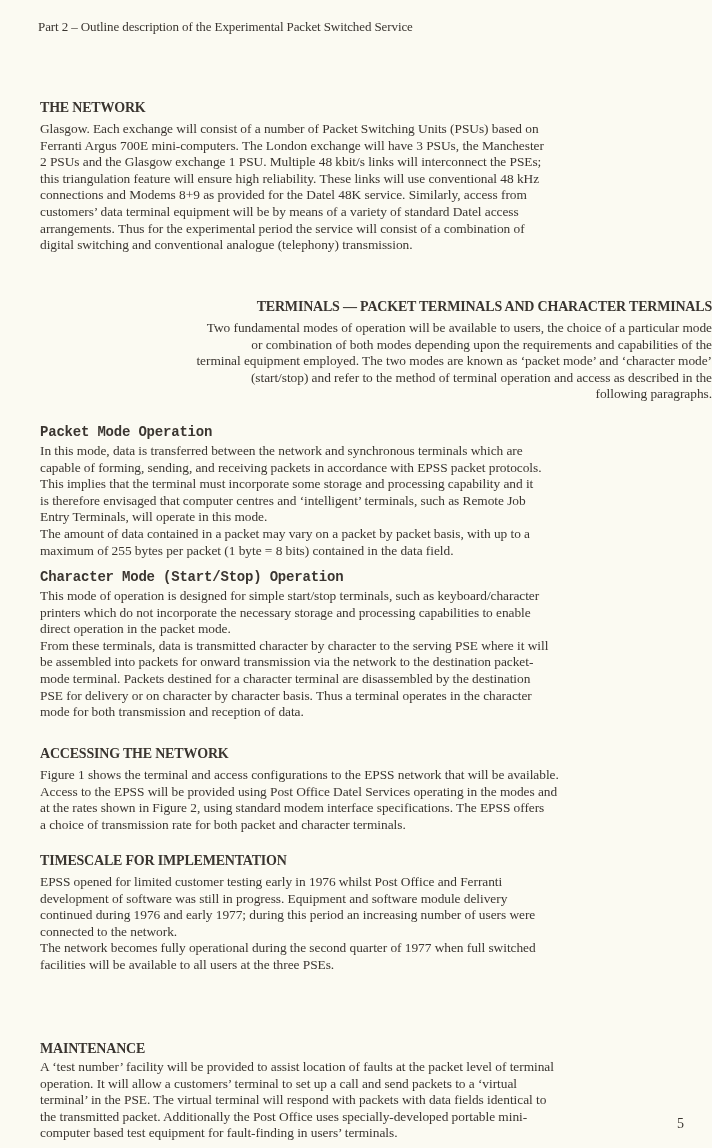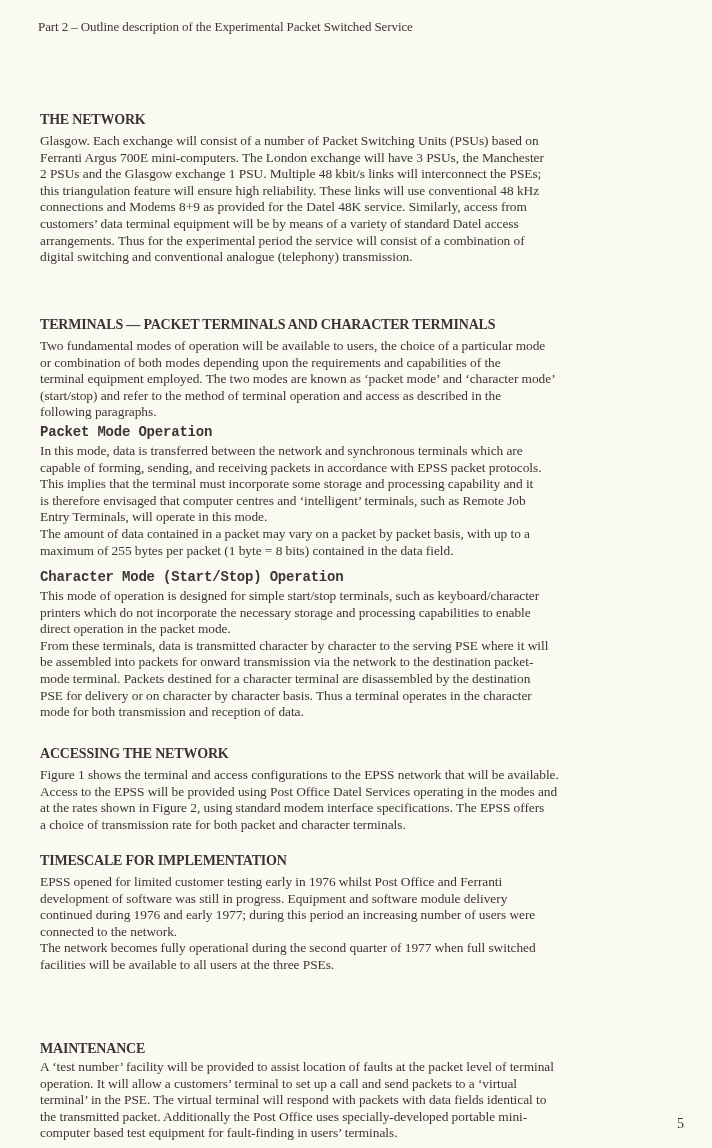--- a/index.html
+++ b/index.html
@@ -50,35 +50,35 @@
       left: 677px;
       top: 1116px;
       font-size: 14px;
     }
   </style>
 </head>
 <body>
 
 <div class="running-head">Part 2 – Outline description of the Experimental Packet Switched Service</div>
 
-<section class="section" style="top:112px;">
+<section class="section" style="top:100px;">
   <h2>THE NETWORK</h2>
   <p>
     <span class="line">Glasgow.  Each exchange will consist of a number of Packet Switching Units (PSUs) based on</span>
     <span class="line">Ferranti Argus 700E mini-computers.  The London exchange will have 3 PSUs, the Manchester</span>
     <span class="line">2 PSUs and the Glasgow exchange 1 PSU.  Multiple 48 kbit/s links will interconnect the PSEs;</span>
     <span class="line">this triangulation feature will ensure high reliability.  These links will use conventional 48 kHz</span>
     <span class="line">connections and Modems 8+9 as provided for the Datel 48K service.  Similarly, access from</span>
     <span class="line">customers’ data terminal equipment will be by means of a variety of standard Datel access</span>
     <span class="line">arrangements.  Thus for the experimental period the service will consist of a combination of</span>
     <span class="line">digital switching and conventional analogue (telephony) transmission.</span>
   </p>
 </section>
 
-<section class="section" style="top:317px;">
+<section class="section" style="top:299px;text-align:right;">
   <h2>TERMINALS — PACKET TERMINALS AND CHARACTER TERMINALS</h2>
   <p>
     <span class="line">Two fundamental modes of operation will be available to users, the choice of a particular mode</span>
     <span class="line">or combination of both modes depending upon the requirements and capabilities of the</span>
     <span class="line">terminal equipment employed. The two modes are known as ‘packet mode’ and ‘character mode’</span>
     <span class="line">(start/stop) and refer to the method of terminal operation and access as described in the</span>
     <span class="line">following paragraphs.</span>
   </p>
 </section>
 

